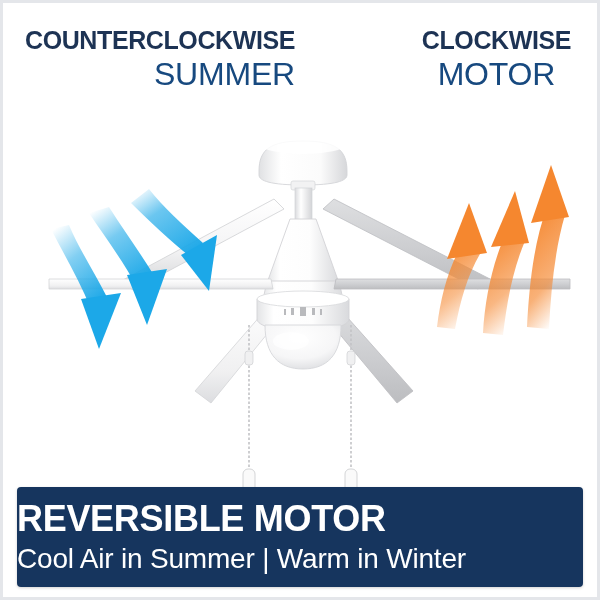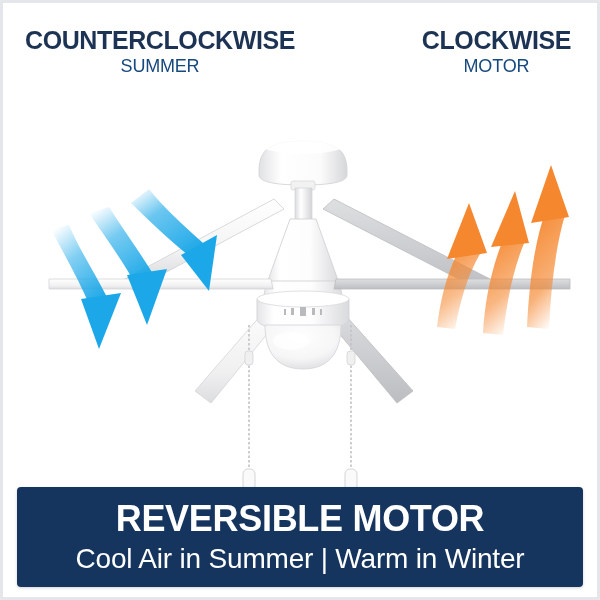--- a/index.html
+++ b/index.html
@@ -20,33 +20,33 @@
     box-sizing: border-box;
     overflow: hidden;
   }
 
   
   .hdr {
     position: absolute;
     top: 24px;
     line-height: 1.08;
   }
-  .hdr-left  { left: 22px;  text-align: center; }
+  .hdr-left  { left: 22px;  text-align: right; }
   .hdr-right { right: 26px; text-align: center; }
 
   .hdr-title {
     display: block;
     font-size: 25px;
     font-weight: bold;
     letter-spacing: -0.4px;
     color: #1d3354;
   }
   .hdr-sub {
     display: block;
-    font-size: 18px;
+    font-size: 32px;
     font-weight: normal;
     letter-spacing: -0.2px;
     color: #17497f;
     margin-top: 3px;
   }
 
   
   #stage {
     position: absolute;
     left: 0;
@@ -65,21 +65,20 @@
   #banner {
     position: absolute;
     left: 14px;
     right: 14px;
     bottom: 10px;
     height: 100px;
     background: #16355e;
     border-radius: 4px;
     display: flex;
     flex-direction: column;
-    align-items: center;
     justify-content: center;
     box-shadow: 0 1px 3px rgba(0,0,0,.18);
   }
   #banner-title {
     color: #ffffff;
     font-size: 36px;
     font-weight: bold;
     letter-spacing: -0.3px;
     line-height: 1.05;
   }

